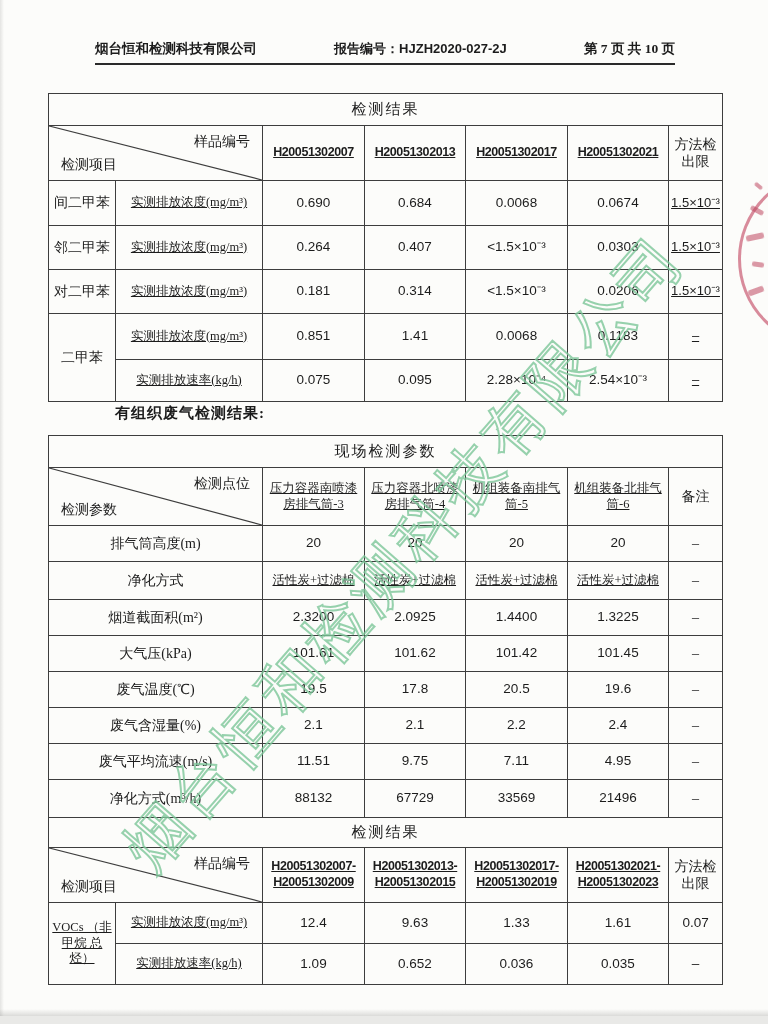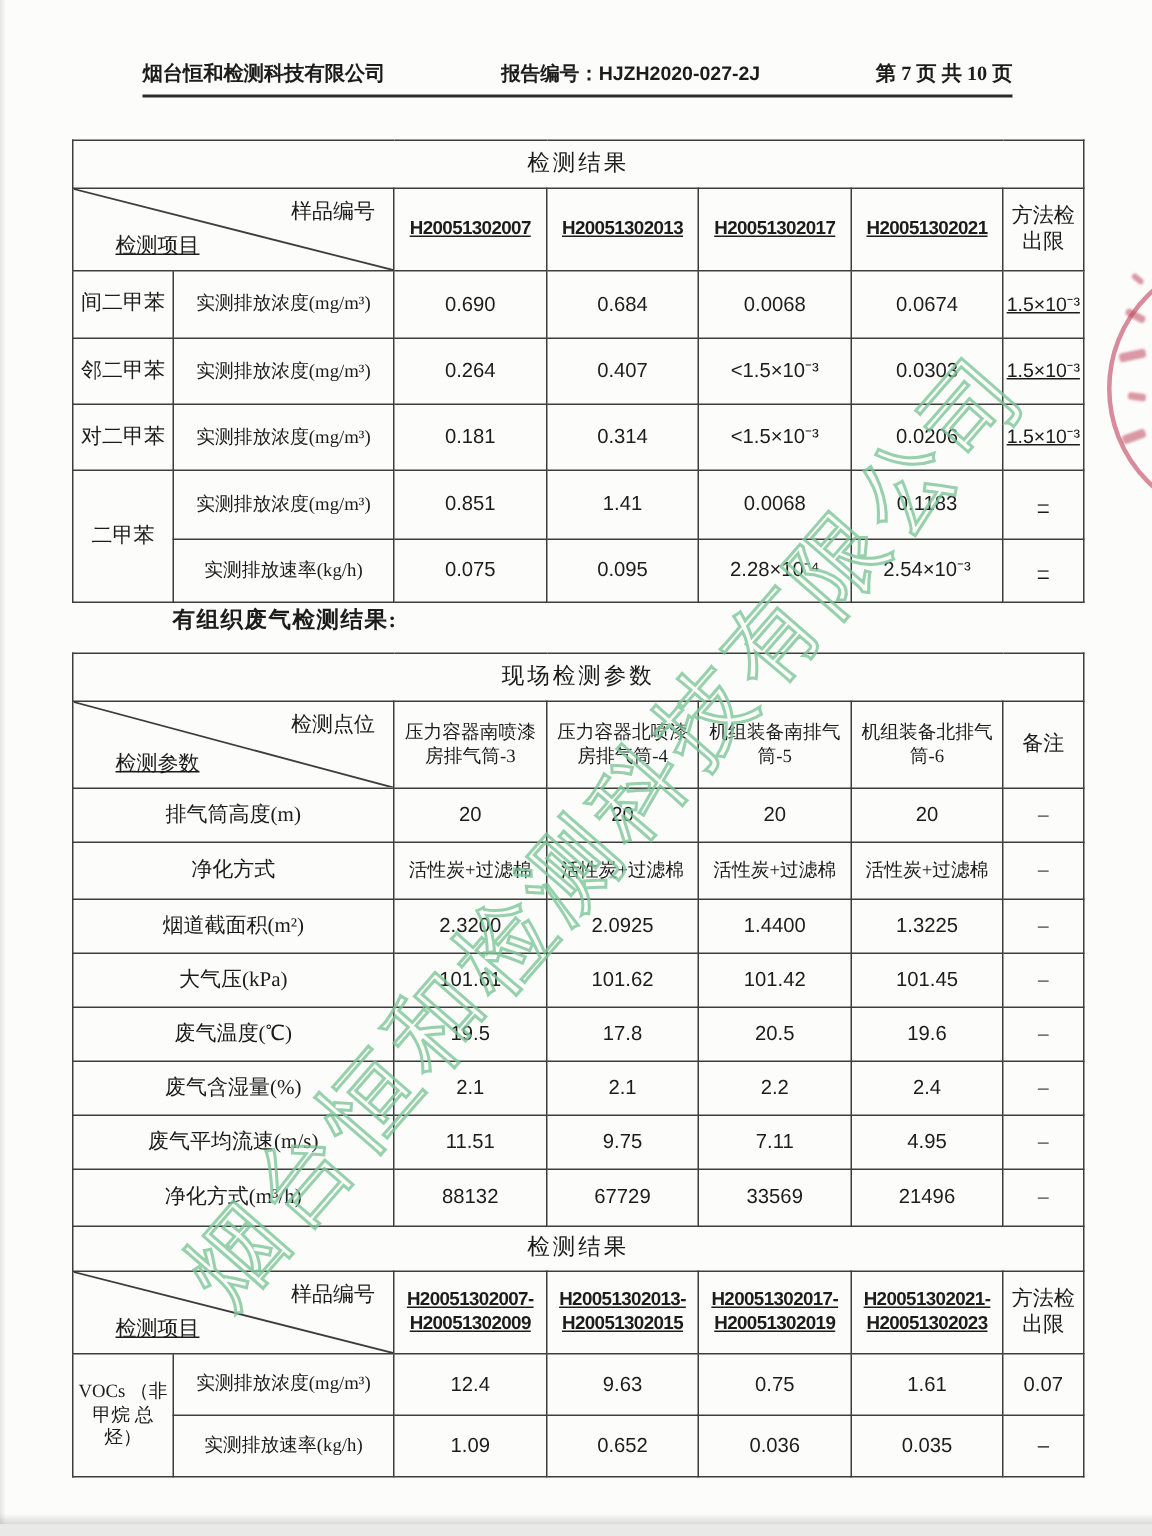--- a/index.html
+++ b/index.html
@@ -49,27 +49,27 @@
   
   table { border-collapse:collapse; table-layout:fixed;padding-left:28px; }
   td { border:1px solid #3d3d3d; text-align:center; vertical-align:middle;
        font-size:14px; padding:1px 2px; line-height:1.25; overflow:hidden; }
   .t1 { position:absolute; top:93px; left:48px; width:674px; z-index:2; }
   .t2 { position:absolute; top:435px; left:48px; width:674px; z-index:2; }
   .title-row td { font-size:15px; letter-spacing:2px; }
   .num { font-family:"Liberation Sans", sans-serif; font-size:13.5px; }
   .code { font-family:"Liberation Sans", sans-serif; font-size:12.5px; font-weight:600; letter-spacing:-0.4px;text-decoration:underline; }
   .limitcell { font-family:"Liberation Sans", sans-serif; font-size:13px; word-break:break-all; line-height:1.3;text-decoration:underline; }
-  .small { font-size:12.5px; }
+  .small { font-size:12.5px;text-decoration:underline; }
 
   
   .diag { position:relative; padding:0; }
   .diag svg.cross { position:absolute; left:0; top:0; width:100%; height:100%; }
   .diag .lab-top { position:absolute; top:7px; right:12px; font-size:14px; }
-  .diag .lab-bot { position:absolute; bottom:7px; left:28px; font-size:14px;text-decoration:underline; }
+  .diag .lab-bot { position:absolute; bottom:7px; left:12px; font-size:14px; }
 
   .section-note {
     position:absolute; top:404px; left:115px; font-weight:bold; font-size:15px;
     letter-spacing:1px; z-index:2;
   }
 </style>
 </head>
 <body>
 
 <div class="page">
@@ -275,21 +275,21 @@
       <td class="code">H20051302013-H20051302015</td>
       <td class="code">H20051302017-H20051302019</td>
       <td class="code">H20051302021-H20051302023</td>
       <td>方法检出限</td>
     </tr>
     <tr style="height:41px">
       <td rowspan="2" class="small">VOCs （非甲烷 总烃）</td>
       <td class="small">实测排放浓度(mg/m³)</td>
       <td class="num">12.4</td>
       <td class="num">9.63</td>
-      <td class="num">0.75</td>
+      <td class="num">1.33</td>
       <td class="num">1.61</td>
       <td class="num">0.07</td>
     </tr>
     <tr style="height:41px">
       <td class="small">实测排放速率(kg/h)</td>
       <td class="num">1.09</td>
       <td class="num">0.652</td>
       <td class="num">0.036</td>
       <td class="num">0.035</td>
       <td class="num">–</td>

